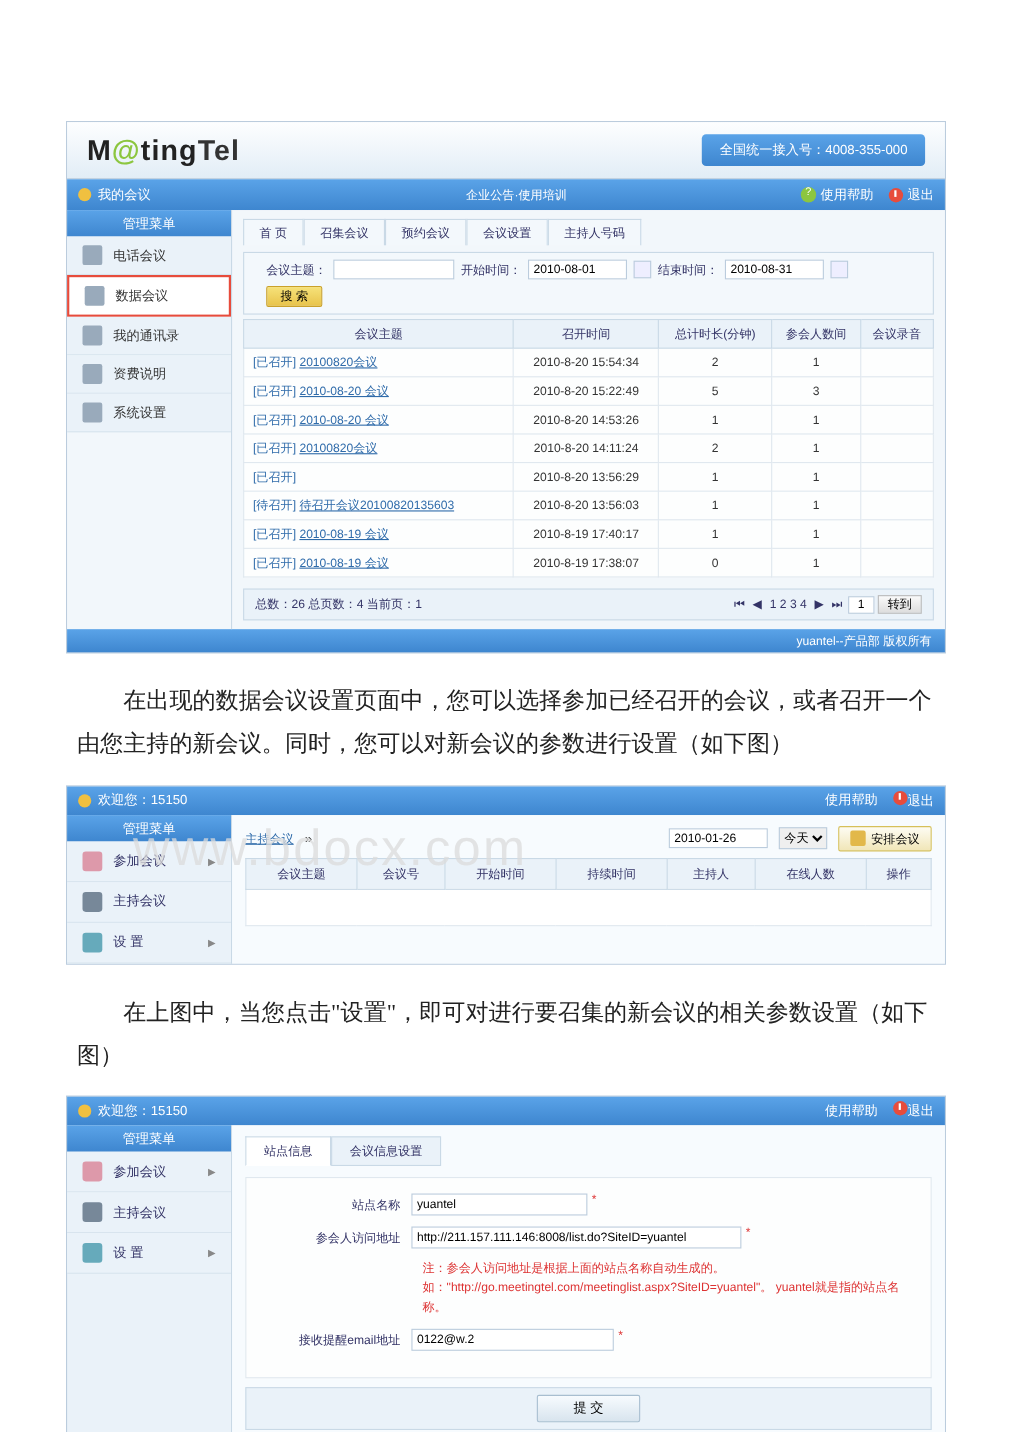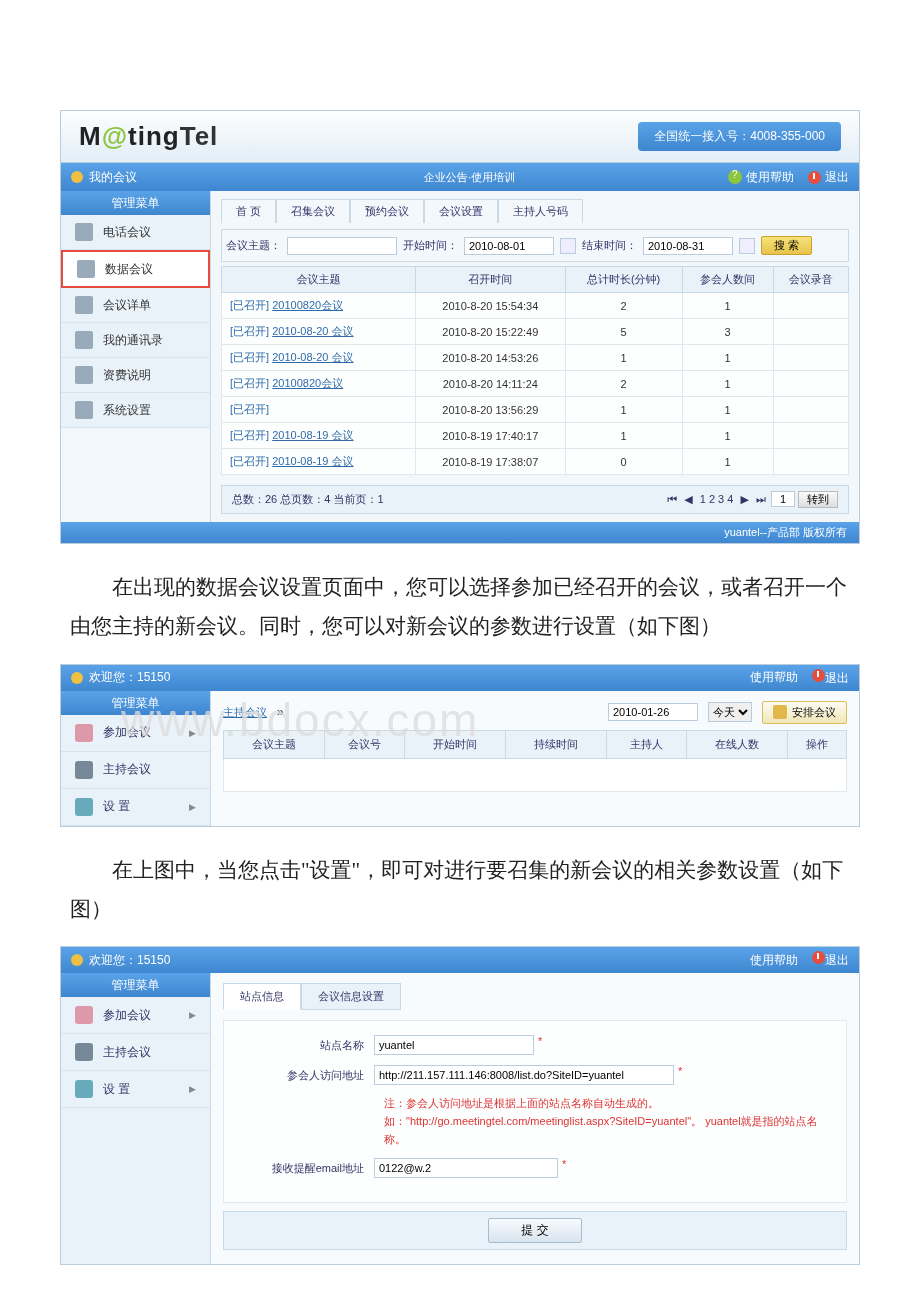--- a/index.html
+++ b/index.html
@@ -35,21 +35,21 @@
   .body1 { display:flex; background:#f2f7fb; }
   .sidebar1 { width:150px; border-right:1px solid #c9d9e6; }
   .sb-title { background: linear-gradient(#5aa3e8,#3e86cf); color:#fff; text-align:center; height:24px; line-height:24px; font-size:12px; }
   .sb-item { display:flex; align-items:center; gap:10px; padding:8px 14px; border-bottom:1px solid #d8e4ee; background:#eaf2f9; cursor:pointer; }
   .sb-item.hl { border:2px solid #e74c3c; background:#fff; }
   .sb-icon { width:18px;height:18px;background:#9ab;display:inline-block;border-radius:2px; }
 
   .main1 { flex:1; padding:8px 10px; }
   .subtabs1 { display:flex; gap:0; margin-bottom:6px; }
   .subtabs1 span { padding:4px 14px; border:1px solid #c9d9e6; border-bottom:none; background:#f3f8fc; font-size:11px; cursor:pointer; color:#336; }
-  .search-row { background:#f3f8fc; border:1px solid #c9d9e6; padding:6px 4px; display:flex; align-items:center; gap:6px; font-size:11px; flex-wrap:wrap;}
+  .search-row { background:#f3f8fc; border:1px solid #c9d9e6; padding:6px 20px; display:flex; align-items:center; gap:6px; font-size:11px; flex-wrap:wrap;}
   .search-row label { color:#336; }
   .search-row input[type=text]{ border:1px solid #bcd; height:18px; padding:0 4px; font-size:11px;}
   .search-row .topic{width:110px;} .search-row .date{width:90px;}
   .btn-search{background:linear-gradient(#f6e27a,#e8c34a);border:1px solid #caa12a;padding:1px 12px;cursor:pointer;font-size:11px;border-radius:2px;}
   .cal{width:16px;height:16px;border:1px solid #bcd;background:#eef;display:inline-block;cursor:pointer;}
 
   table.tbl1 { width:100%; border-collapse:collapse; margin-top:4px; font-size:11px; }
   table.tbl1 th { background:#eaf2f9; border:1px solid #c9d9e6; padding:5px 4px; color:#336; font-weight:normal;}
   table.tbl1 td { border:1px solid #e0e8ef; padding:5px 4px; text-align:center; background:#fdfefe; }
   table.tbl1 td.left { text-align:left; padding-left:8px; }
@@ -140,24 +140,20 @@
         <div class="sb-item">
             <span class="sb-icon"></span>
             <span>电话会议</span>
           </div>
         <div class="sb-item hl">
             <span class="sb-icon"></span>
             <span>数据会议</span>
           </div>
         <div class="sb-item">
             <span class="sb-icon"></span>
-            <span>会议详单</span>
-          </div>
-        <div class="sb-item">
-            <span class="sb-icon"></span>
             <span>我的通讯录</span>
           </div>
         <div class="sb-item">
             <span class="sb-icon"></span>
             <span>资费说明</span>
           </div>
         <div class="sb-item">
             <span class="sb-icon"></span>
             <span>系统设置</span>
           </div>
@@ -216,20 +212,27 @@
               <tr>
                 <td class="left"><span class="status">[已召开]</span> <span class="link-t">20100820会议</span></td>
                 <td>2010-8-20 14:11:24</td>
                 <td>2</td>
                 <td>1</td>
                 <td></td>
               </tr>
               <tr>
                 <td class="left"><span class="status">[已召开]</span> <span class="link-t"></span></td>
                 <td>2010-8-20 13:56:29</td>
+                <td>1</td>
+                <td>1</td>
+                <td></td>
+              </tr>
+              <tr>
+                <td class="left"><span class="status">[待召开]</span> <span class="link-t">待召开会议20100820135603</span></td>
+                <td>2010-8-20 13:56:03</td>
                 <td>1</td>
                 <td>1</td>
                 <td></td>
               </tr>
               <tr>
                 <td class="left"><span class="status">[已召开]</span> <span class="link-t">2010-08-19 会议</span></td>
                 <td>2010-8-19 17:40:17</td>
                 <td>1</td>
                 <td>1</td>
                 <td></td>

